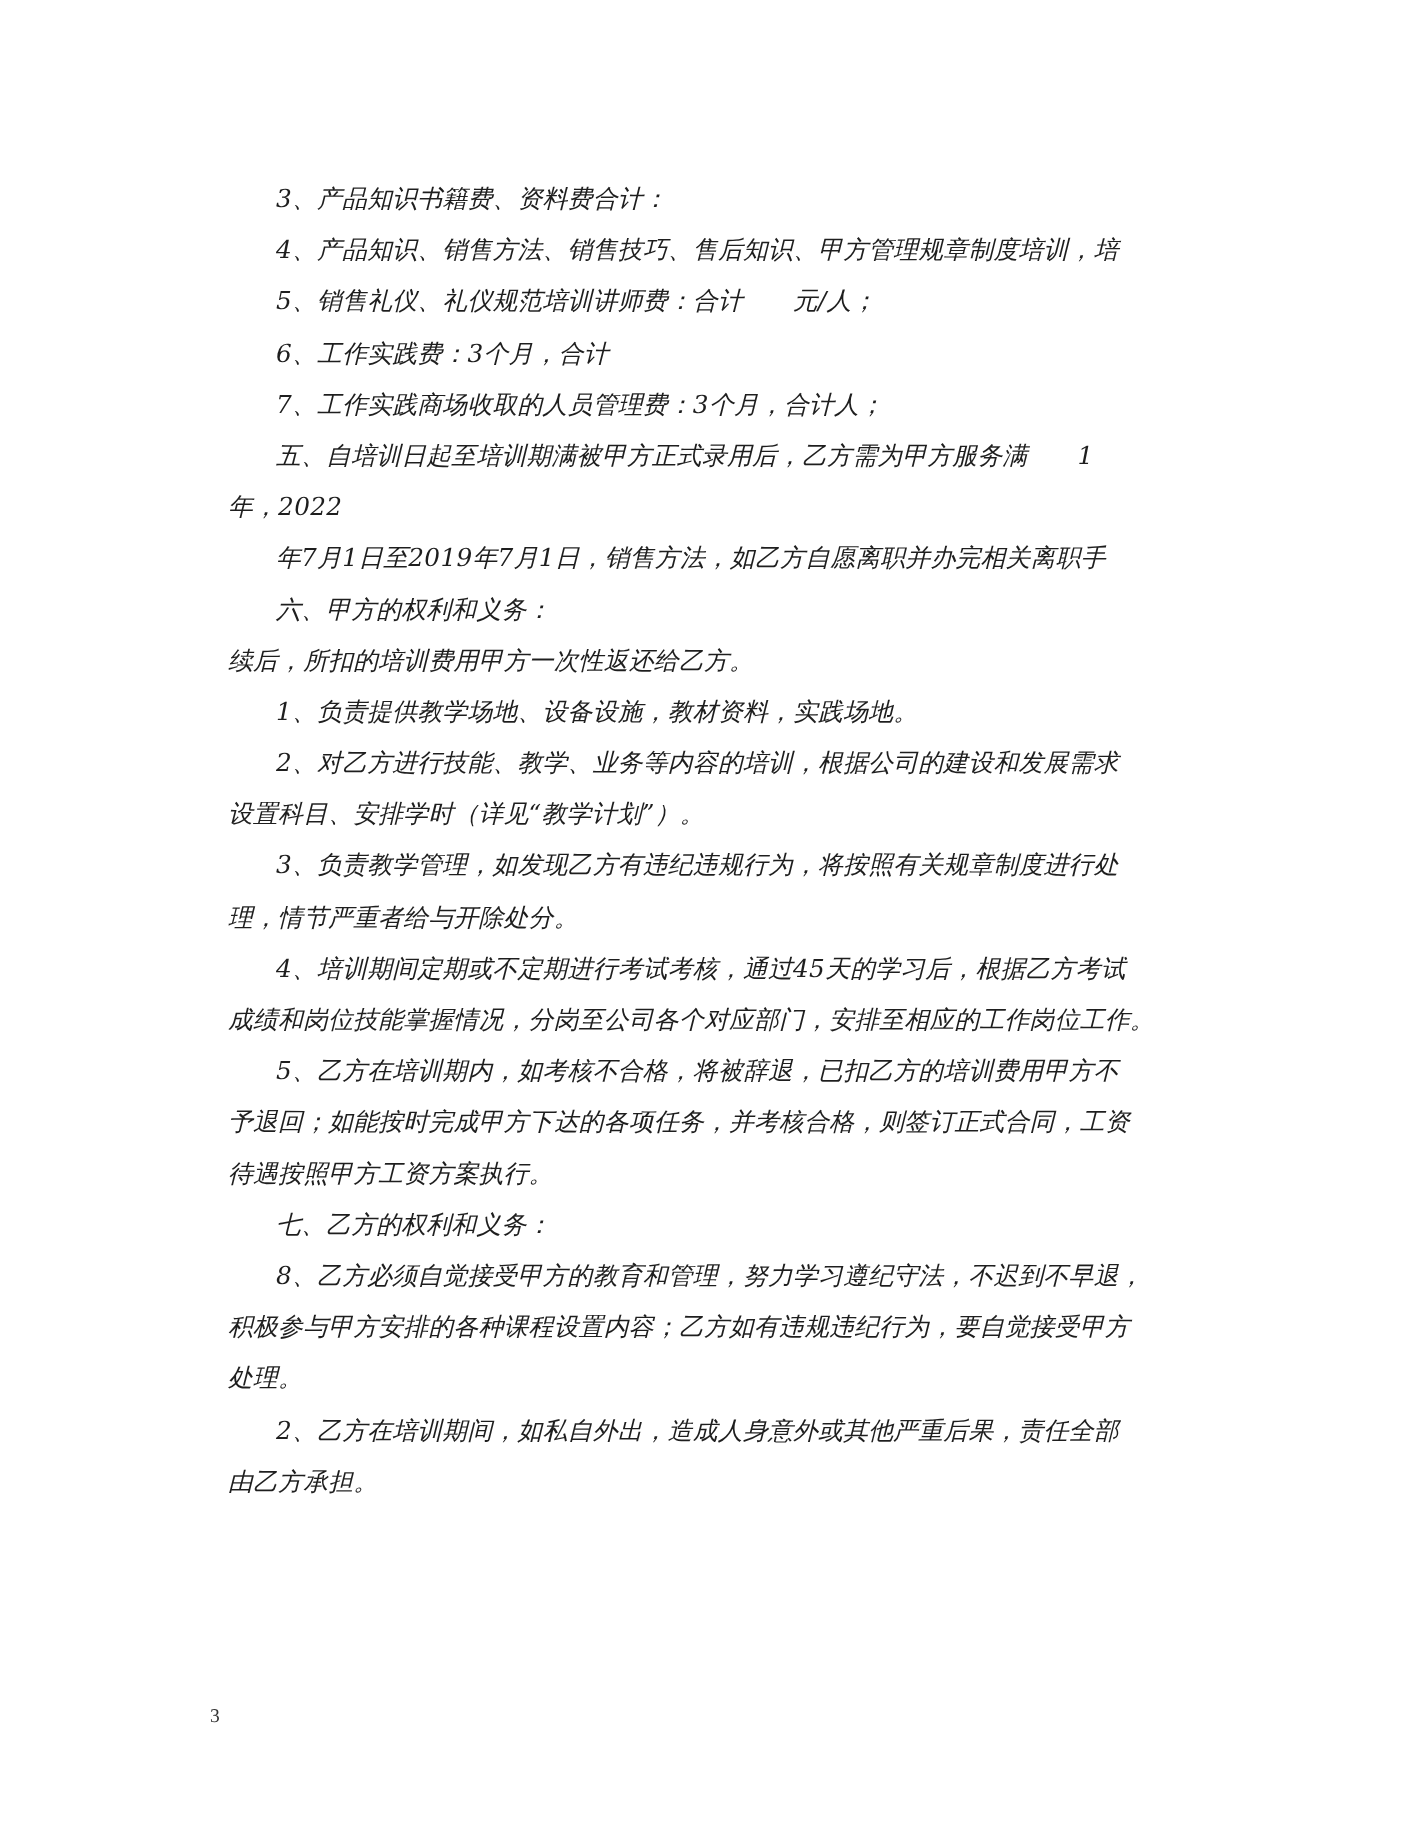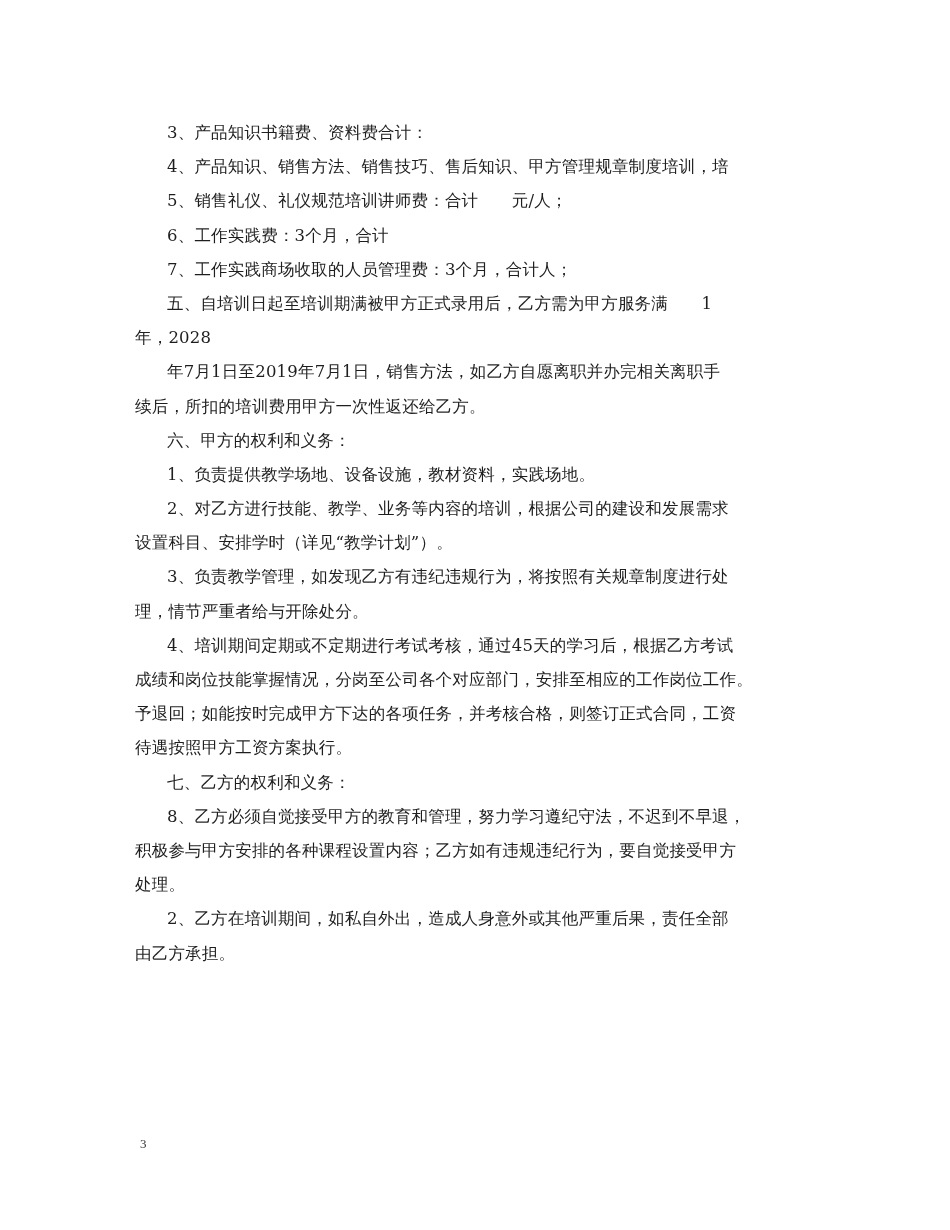--- a/index.html
+++ b/index.html
@@ -16,23 +16,24 @@
       color: #1e1e1e;
     }
     .page {
       position: absolute;
       left: 0; top: 0;
       width: 950px; height: 1230px;
       background: #ffffff;
     }
     .body-text {
       position: absolute;
-      left: 135px;
+      left: 152px;
       top: 116px;
       width: 668px;
+      font-style: italic;
     }
     .line {
       height: 34.2px;
       line-height: 34.2px;
       font-size: 16.5px;
       white-space: nowrap;
       letter-spacing: 0.2px;
     }
     .line.indent {
       padding-left: 32px;
@@ -50,31 +51,32 @@
 <body>
 
 <div class="page">
   <div class="body-text">
     <div class="line indent">3、产品知识书籍费、资料费合计：</div>
     <div class="line indent">4、产品知识、销售方法、销售技巧、售后知识、甲方管理规章制度培训，培</div>
     <div class="line indent">5、销售礼仪、礼仪规范培训讲师费：合计　　元/人；</div>
     <div class="line indent">6、工作实践费：3个月，合计</div>
     <div class="line indent">7、工作实践商场收取的人员管理费：3个月，合计人；</div>
     <div class="line indent">五、自培训日起至培训期满被甲方正式录用后，乙方需为甲方服务满　　1</div>
-    <div class="line">年，2028</div>
+    <div class="line">年，2022</div>
     <div class="line indent">年7月1日至2019年7月1日，销售方法，如乙方自愿离职并办完相关离职手</div>
+    <div class="line indent">六、甲方的权利和义务：</div>
     <div class="line">续后，所扣的培训费用甲方一次性返还给乙方。</div>
-    <div class="line indent">六、甲方的权利和义务：</div>
     <div class="line indent">1、负责提供教学场地、设备设施，教材资料，实践场地。</div>
     <div class="line indent">2、对乙方进行技能、教学、业务等内容的培训，根据公司的建设和发展需求</div>
     <div class="line">设置科目、安排学时（详见“教学计划”）。</div>
     <div class="line indent">3、负责教学管理，如发现乙方有违纪违规行为，将按照有关规章制度进行处</div>
     <div class="line">理，情节严重者给与开除处分。</div>
     <div class="line indent">4、培训期间定期或不定期进行考试考核，通过45天的学习后，根据乙方考试</div>
     <div class="line">成绩和岗位技能掌握情况，分岗至公司各个对应部门，安排至相应的工作岗位工作。</div>
+    <div class="line indent">5、乙方在培训期内，如考核不合格，将被辞退，已扣乙方的培训费用甲方不</div>
     <div class="line">予退回；如能按时完成甲方下达的各项任务，并考核合格，则签订正式合同，工资</div>
     <div class="line">待遇按照甲方工资方案执行。</div>
     <div class="line indent">七、乙方的权利和义务：</div>
     <div class="line indent">8、乙方必须自觉接受甲方的教育和管理，努力学习遵纪守法，不迟到不早退，</div>
     <div class="line">积极参与甲方安排的各种课程设置内容；乙方如有违规违纪行为，要自觉接受甲方</div>
     <div class="line">处理。</div>
     <div class="line indent">2、乙方在培训期间，如私自外出，造成人身意外或其他严重后果，责任全部</div>
     <div class="line">由乙方承担。</div>
   </div>
 

